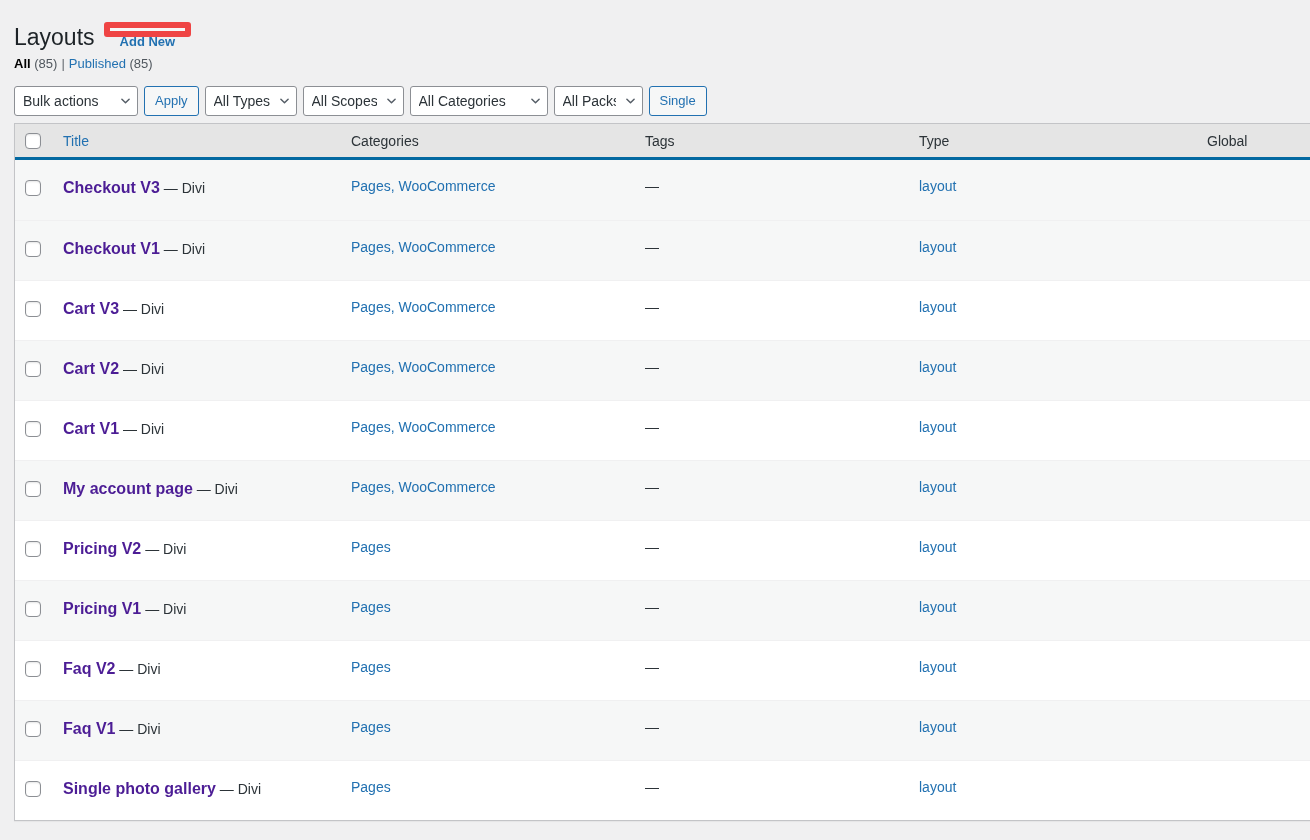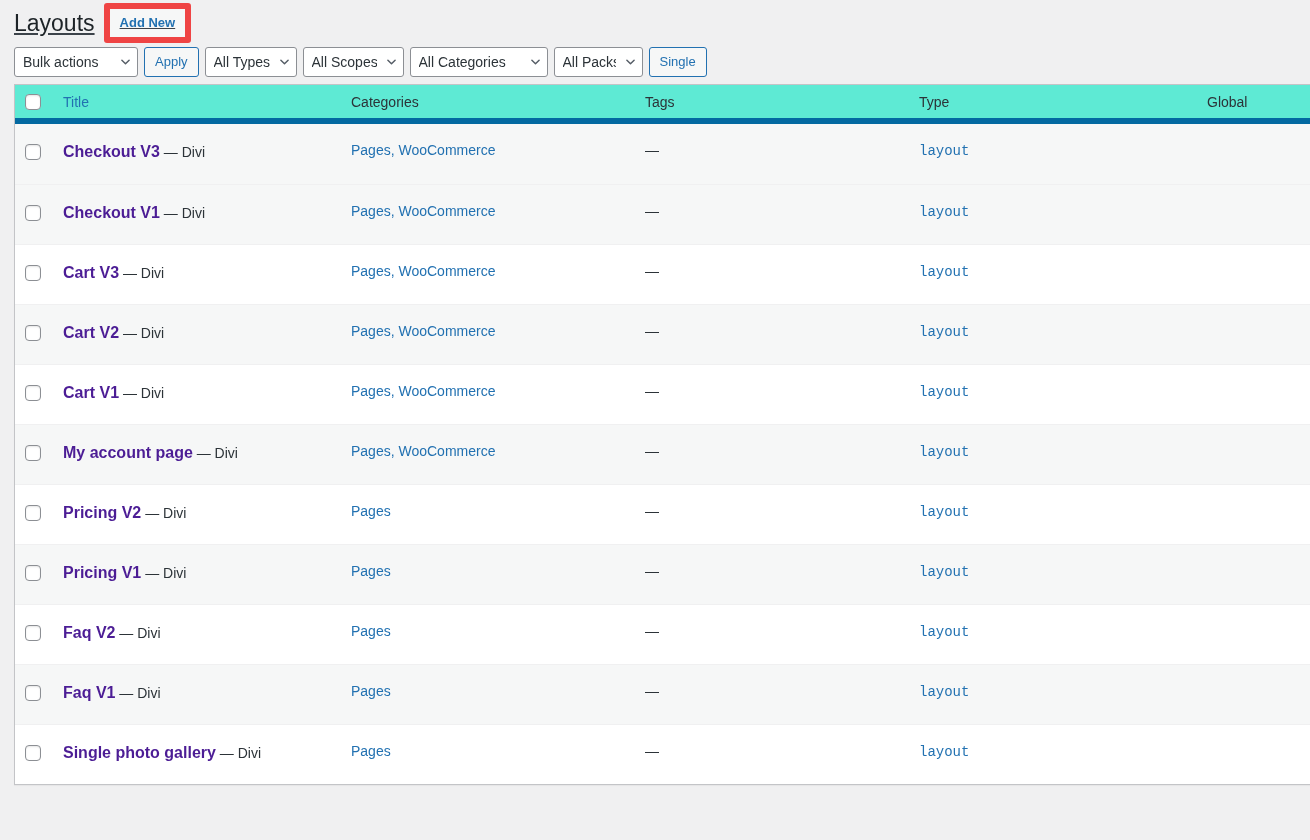--- a/index.html
+++ b/index.html
@@ -17,25 +17,23 @@
     -webkit-font-smoothing: antialiased;
   }
 
   .wrap {
     padding: 0 0 0 0;
   }
 
   
   .page-title-row {
     display: flex;
-    align-items: center;
-    padding: 9px 0 0 14px;
+    padding: 23px 0 0 14px;
     height: 38px;
     box-sizing: border-box;
-    text-decoration: underline;
   }
   .page-title {
     font-size: 23px;
     font-weight: 400;
     line-height: 1.3;
     color: #1d2327;
     margin: 0;
     padding: 0 9px 0 0;
   }
   .page-title-action {
@@ -162,27 +160,27 @@
     border-collapse: separate;
     border-spacing: 0;
     border: 1px solid #c3c4c7;
     border-right: 0;
     background: #fff;
     font-size: 14px;
     table-layout: fixed;
     box-shadow: 0 1px 1px rgba(0,0,0,.04);
   }
   .wp-list-table thead th {
-    background: #5eead4;
+    background: #e5e5e5;
     text-align: left;
     font-weight: 400;
     font-size: 14px;
     color: #2c3338;
     padding: 8px 10px;
-    border-bottom: 6px solid #0369a1;
+    border-bottom: 3px solid #0369a1;
     vertical-align: middle;
     height: 34px;
     box-sizing: border-box;
   }
   .wp-list-table thead th a {
     color: #2271b1;
     text-decoration: none;
   }
   .wp-list-table thead th.col-title a { color: #2271b1; }
 
@@ -218,21 +216,20 @@
     color: #2c3338;
     font-weight: 400;
   }
   .cat-link {
     color: #2271b1;
     text-decoration: none;
   }
   .type-link {
     color: #2271b1;
     text-decoration: none;
-    font-family: Liberation Mono, monospace;
   }
   .dash { color: #2c3338; }
 
   input[type="checkbox"].wp-cb {
     -webkit-appearance: none;
     -moz-appearance: none;
     appearance: none;
     background: #fff;
     border: 1px solid #8c8f94;
     border-radius: 4px;
@@ -250,20 +247,33 @@
 </head>
 <body>
 
 <div class="wrap">
 
   <div class="page-title-row">
     <h1 class="page-title">Layouts</h1>
     <a class="page-title-action" href="#">Add New</a>
   </div>
 
+  <ul class="subsubsub">
+    <li>
+      <a class="current" href="#">All</a>
+      <span class="count">(85)</span>
+    </li>
+    <li class="sep-item">
+      <span class="sep">|</span>
+    </li>
+    <li>
+      <a href="#">Published</a>
+      <span class="count">(85)</span>
+    </li>
+  </ul>
 
   <div class="tablenav">
     <div class="actions">
 
       <span class="select-wrap">
         <select class="wp-select" style="width:124px">
           <option>Bulk actions</option>
         </select>
         <span class="chev">
           <svg width="9" height="6" viewBox="0 0 10 6">

